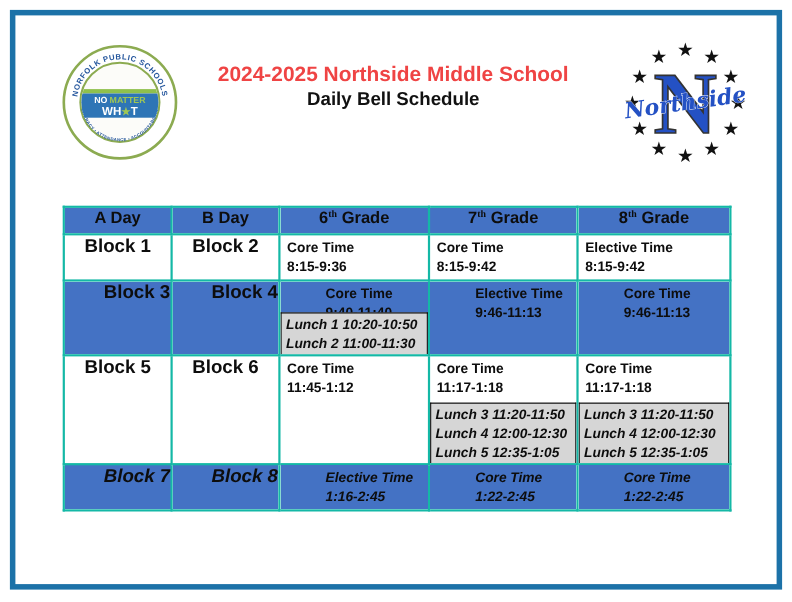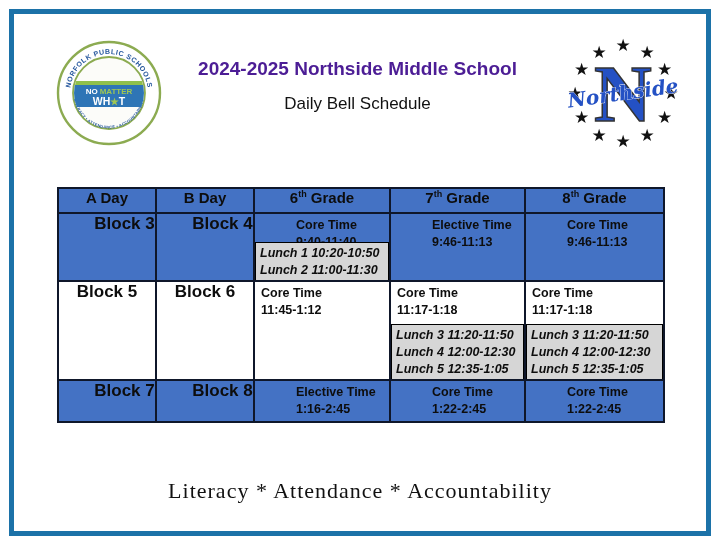--- a/index.html
+++ b/index.html
@@ -4,36 +4,36 @@
 <style>
   html,body{margin:0;padding:0;background:#fff;}
   .page{position:relative;width:720px;height:547px;background:#fff;overflow:hidden;
         font-family:"Liberation Sans",sans-serif;color:#111;}
   .frame{position:absolute;left:9px;top:9px;right:9px;bottom:11px;
          border:5px solid var(--frame_blue,#1c72a8);pointer-events:none;}
 
   
   .seal{position:absolute;left:56px;top:40px;width:106px;height:106px;}
   .titles{position:absolute;left:170px;right:175px;top:58px;text-align:center;}
-  .t1{font-size:19px;font-weight:bold;color:#4c1d95;}
-  .t2{font-size:17px;font-weight:normal;margin-top:14px;color:#111;}
+  .t1{font-size:19px;font-weight:bold;color:#ef4444;}
+  .t2{font-size:17px;font-weight:bold;margin-top:0;color:#111;}
   .mascot{position:absolute;left:566px;top:36px;width:114px;height:114px;}
 
   
   table.sched{position:absolute;left:57px;top:187px;border-collapse:collapse;
               table-layout:fixed;width:606px;}
-  table.sched th,table.sched td{border:2px solid #0f172a;padding:0;vertical-align:top;overflow:hidden;}
+  table.sched th,table.sched td{border:2px solid #14b8a6;padding:0;vertical-align:top;overflow:hidden;}
   tr.h-head{height:25px;}
   tr.h-r1{height:36px;}
   tr.h-r2{height:68px;}
   tr.h-r3{height:99px;}
-  tr.h-r4{height:36px;}
+  tr.h-r4{height:36px;font-style:italic;}
   th.colhead{background:var(--table_blue,#4472c4);font-size:15px;font-weight:bold;
              text-align:center;vertical-align:middle;color:#0d0d0d;}
-  th.colhead sup{font-size:9px;vertical-align:super;}
+  th.colhead sup{font-size:9px;vertical-align:super;font-family:Liberation Serif, serif;}
   tr.bluerow td{background:var(--table_blue,#4472c4);padding-left:35px;}
   td.block{font-size:17px;font-weight:bold;text-align:center;padding-top:4px;color:#0d0d0d;}
   td.cell{position:relative;}
   .ct{padding:3px 6px;font-size:12.5px;font-weight:bold;line-height:17px;color:#0d0d0d;}
   .lunch{position:absolute;left:0;right:0;bottom:0;background:var(--lunch_gray,#d6d6d6);
          border:1px solid #000;border-bottom:none;padding:2px 4px 1px 4px;
          font-size:12.5px;font-weight:bold;line-height:17px;color:#0d0d0d;font-style:italic;}
 
   
   .motto{position:absolute;left:0;right:0;top:478px;text-align:center;
@@ -104,20 +104,42 @@
     <thead>
       <tr class="h-head">
         <th class="colhead"><span>A Day</span><sup></sup><span></span></th>
         <th class="colhead"><span>B Day</span><sup></sup><span></span></th>
         <th class="colhead"><span>6</span><sup>th</sup><span> Grade</span></th>
         <th class="colhead"><span>7</span><sup>th</sup><span> Grade</span></th>
         <th class="colhead"><span>8</span><sup>th</sup><span> Grade</span></th>
       </tr>
     </thead>
     <tbody>
+      <tr class="h-r1">
+        <td class="block">Block 1</td>
+        <td class="block">Block 2</td>
+        <td class="cell">
+          <div class="ct">
+              <div>Core Time</div>
+              <div>8:15-9:36</div>
+            </div>
+        </td>
+        <td class="cell">
+          <div class="ct">
+              <div>Core Time</div>
+              <div>8:15-9:42</div>
+            </div>
+        </td>
+        <td class="cell">
+          <div class="ct">
+              <div>Elective Time</div>
+              <div>8:15-9:42</div>
+            </div>
+        </td>
+      </tr>
       <tr class="h-r2 bluerow">
         <td class="block">Block 3</td>
         <td class="block">Block 4</td>
         <td class="cell">
           <div class="ct">
               <div>Core Time</div>
               <div>9:40-11:40</div>
             </div>
           <div class="lunch">
             <div>Lunch 1 10:20-10:50</div>
@@ -187,14 +209,13 @@
         <td class="cell">
           <div class="ct">
               <div>Core Time</div>
               <div>1:22-2:45</div>
             </div>
         </td>
       </tr>
     </tbody>
   </table>
 
-  <div class="motto">Literacy * Attendance * Accountability</div>
 </div>
 
 </body></html>

